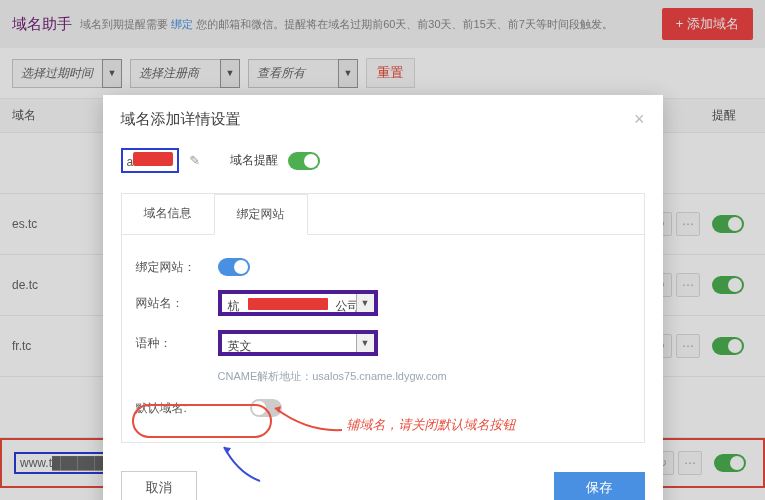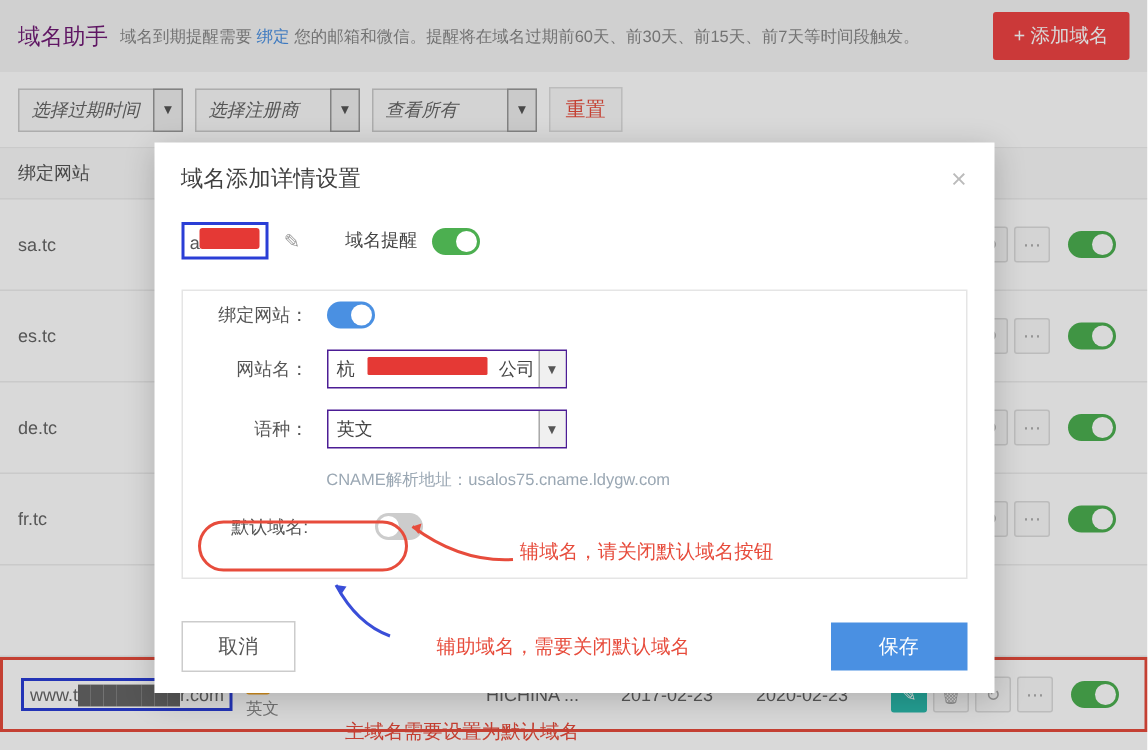--- a/index.html
+++ b/index.html
@@ -61,29 +61,29 @@
 .remind-label { font-size: 12px; color: #444; margin-left: 20px; }
 .tb .toggle-on { display:inline-block; vertical-align:middle; }
 
 
 .tabbox { border: 1px solid #e5e5e5; margin-top: 6px; padding: 0 14px 18px; }
 .tabs { display: flex; border-bottom: 1px solid #e5e5e5; margin: 0 -14px 16px; }
 .tab { padding: 11px 22px; font-size: 12px; color: #555; cursor: pointer; }
 .tab.active { border: 1px solid #e5e5e5; border-bottom: 1px solid #fff; margin-bottom: -1px; background: #fff; }
 
 .form-row { display: flex; align-items: center; padding: 7px 0; gap: 12px; }
-.form-row label { width: 70px; font-size: 12px; color: #555; text-align: right; }
-.selectish { position: relative; width: 160px; height: 26px; border: 1px solid #4c1d95; }
+.form-row label { width: 70px; font-size: 12px; color: #555; text-align: left; }
+.selectish { position: relative; width: 160px; height: 26px; border: 4px solid #4c1d95; }
 .selectish .t { padding: 4px 6px; font-size: 12px; color: #444; display: inline-block; }
 .selectish .dd { position: absolute; right: 0; top: 0; width: 18px; height: 100%; border-left: 1px solid #aaa; background: #f0f0f0; display: flex; align-items: center; justify-content: center; font-size: 9px; }
 .selectish .red { background: #e53935; display: inline-block; height: 12px; width: 80px; margin: 0 2px; border-radius: 1px; }
 .cname { font-size: 11px; color: #9aa7b3; padding: 6px 0 0 82px; }
 
 .circ { border: 2px solid #e74c3c; border-radius: 40px; position: absolute; pointer-events: none; }
-.arr { position: absolute; pointer-events: none; color: #e74c3c; font-size: 13px; }
+.arr { position: absolute; pointer-events: none; color: #e74c3c; font-size: 13px; font-style: italic; }
 
 .modal-ft { display: flex; justify-content: space-between; align-items: center; padding: 14px 18px; gap: 12px; }
 .btn-cancel { padding: 7px 24px; border: 1px solid #ccc; background: #fff; color: #555; }
 .btn-save { padding: 7px 32px; background: #4a90e2; color: #fff; border: none; }
 .helper-red { color: #e74c3c; font-size: 13px; }
 
 .bottom-note { color: #e74c3c; font-size: 13px; position: absolute; left: 230px; bottom: 3px; }
 </style>
 </head>
 <body>
@@ -112,30 +112,30 @@
       <div class="sel-btn">▼</div>
     </div>
     <div class="sel">
       <div class="sel-box">查看所有</div>
       <div class="sel-btn">▼</div>
     </div>
     <button class="reset">重置</button>
   </div>
 
   <div class="thead">
+    <div class="th c-domain">域名</div>
     <div class="th c-site">绑定网站</div>
     <div class="th c-company">域名公司</div>
     <div class="th c-created">创建日期</div>
     <div class="th c-expire">过期日期</div>
     <div class="th c-ops">操作</div>
     <div class="th c-remind">提醒</div>
   </div>
 
   <div class="row">
-    <div class="c c-domain">sa.tc</div>
     <div class="c c-site"></div>
       <div class="c c-company"></div>
       <div class="c c-created"></div>
       <div class="c c-expire"></div>
     <div class="c c-ops ops">
       <div class="opbtn edit">✎</div>
       <div class="opbtn">🗑</div>
       <div class="opbtn">↻</div>
       <div class="opbtn">⋯</div>
     </div>
@@ -240,20 +240,24 @@
     </div>
     <div class="modal-body">
       <div class="domain-line tb">
         <span class="hi-blue">a<span class="domain-red"></span></span>
         <span class="pencil">✎</span>
         <span class="remind-label">域名提醒</span>
         <span class="toggle-on"></span>
       </div>
 
       <div class="tabbox" style="position:relative;">
+        <div class="tabs">
+          <div class="tab">域名信息</div>
+          <div class="tab active">绑定网站</div>
+        </div>
 
         <div class="form-row">
           <label>绑定网站：</label>
           <span class="toggle-on" style="background:#4a90e2;"></span>
         </div>
         <div class="form-row">
           <label>网站名：</label>
           <div class="selectish">
             <span class="t">杭</span><span class="red"></span><span class="t">公司</span>
             <span class="dd">▼</span>
@@ -277,21 +281,20 @@
         <svg style="position:absolute; left:145px; bottom:6px; width:80px; height:36px; pointer-events:none;">
           <path d="M75,30 Q40,32 8,8" stroke="#e74c3c" stroke-width="2" fill="none"></path>
           <path d="M8,8 l6,-2 l-2,7 z" fill="#e74c3c"></path>
         </svg>
         <div class="arr" style="left:225px; bottom:8px;">辅域名，请关闭默认域名按钮</div>
       </div>
     </div>
 
     <div class="modal-ft" style="position:relative;">
       <button class="btn-cancel">取消</button>
-      <span class="helper-red">辅助域名，需要关闭默认域名</span>
       <button class="btn-save">保存</button>
       <svg style="position:absolute; left:115px; top:-14px; width:50px; height:42px; pointer-events:none;">
         <path d="M42,38 Q20,30 6,4" stroke="#3a4ed8" stroke-width="2" fill="none"></path>
         <path d="M6,4 l7,1 l-4,6 z" fill="#3a4ed8"></path>
       </svg>
     </div>
   </div>
 
 </div>
 

